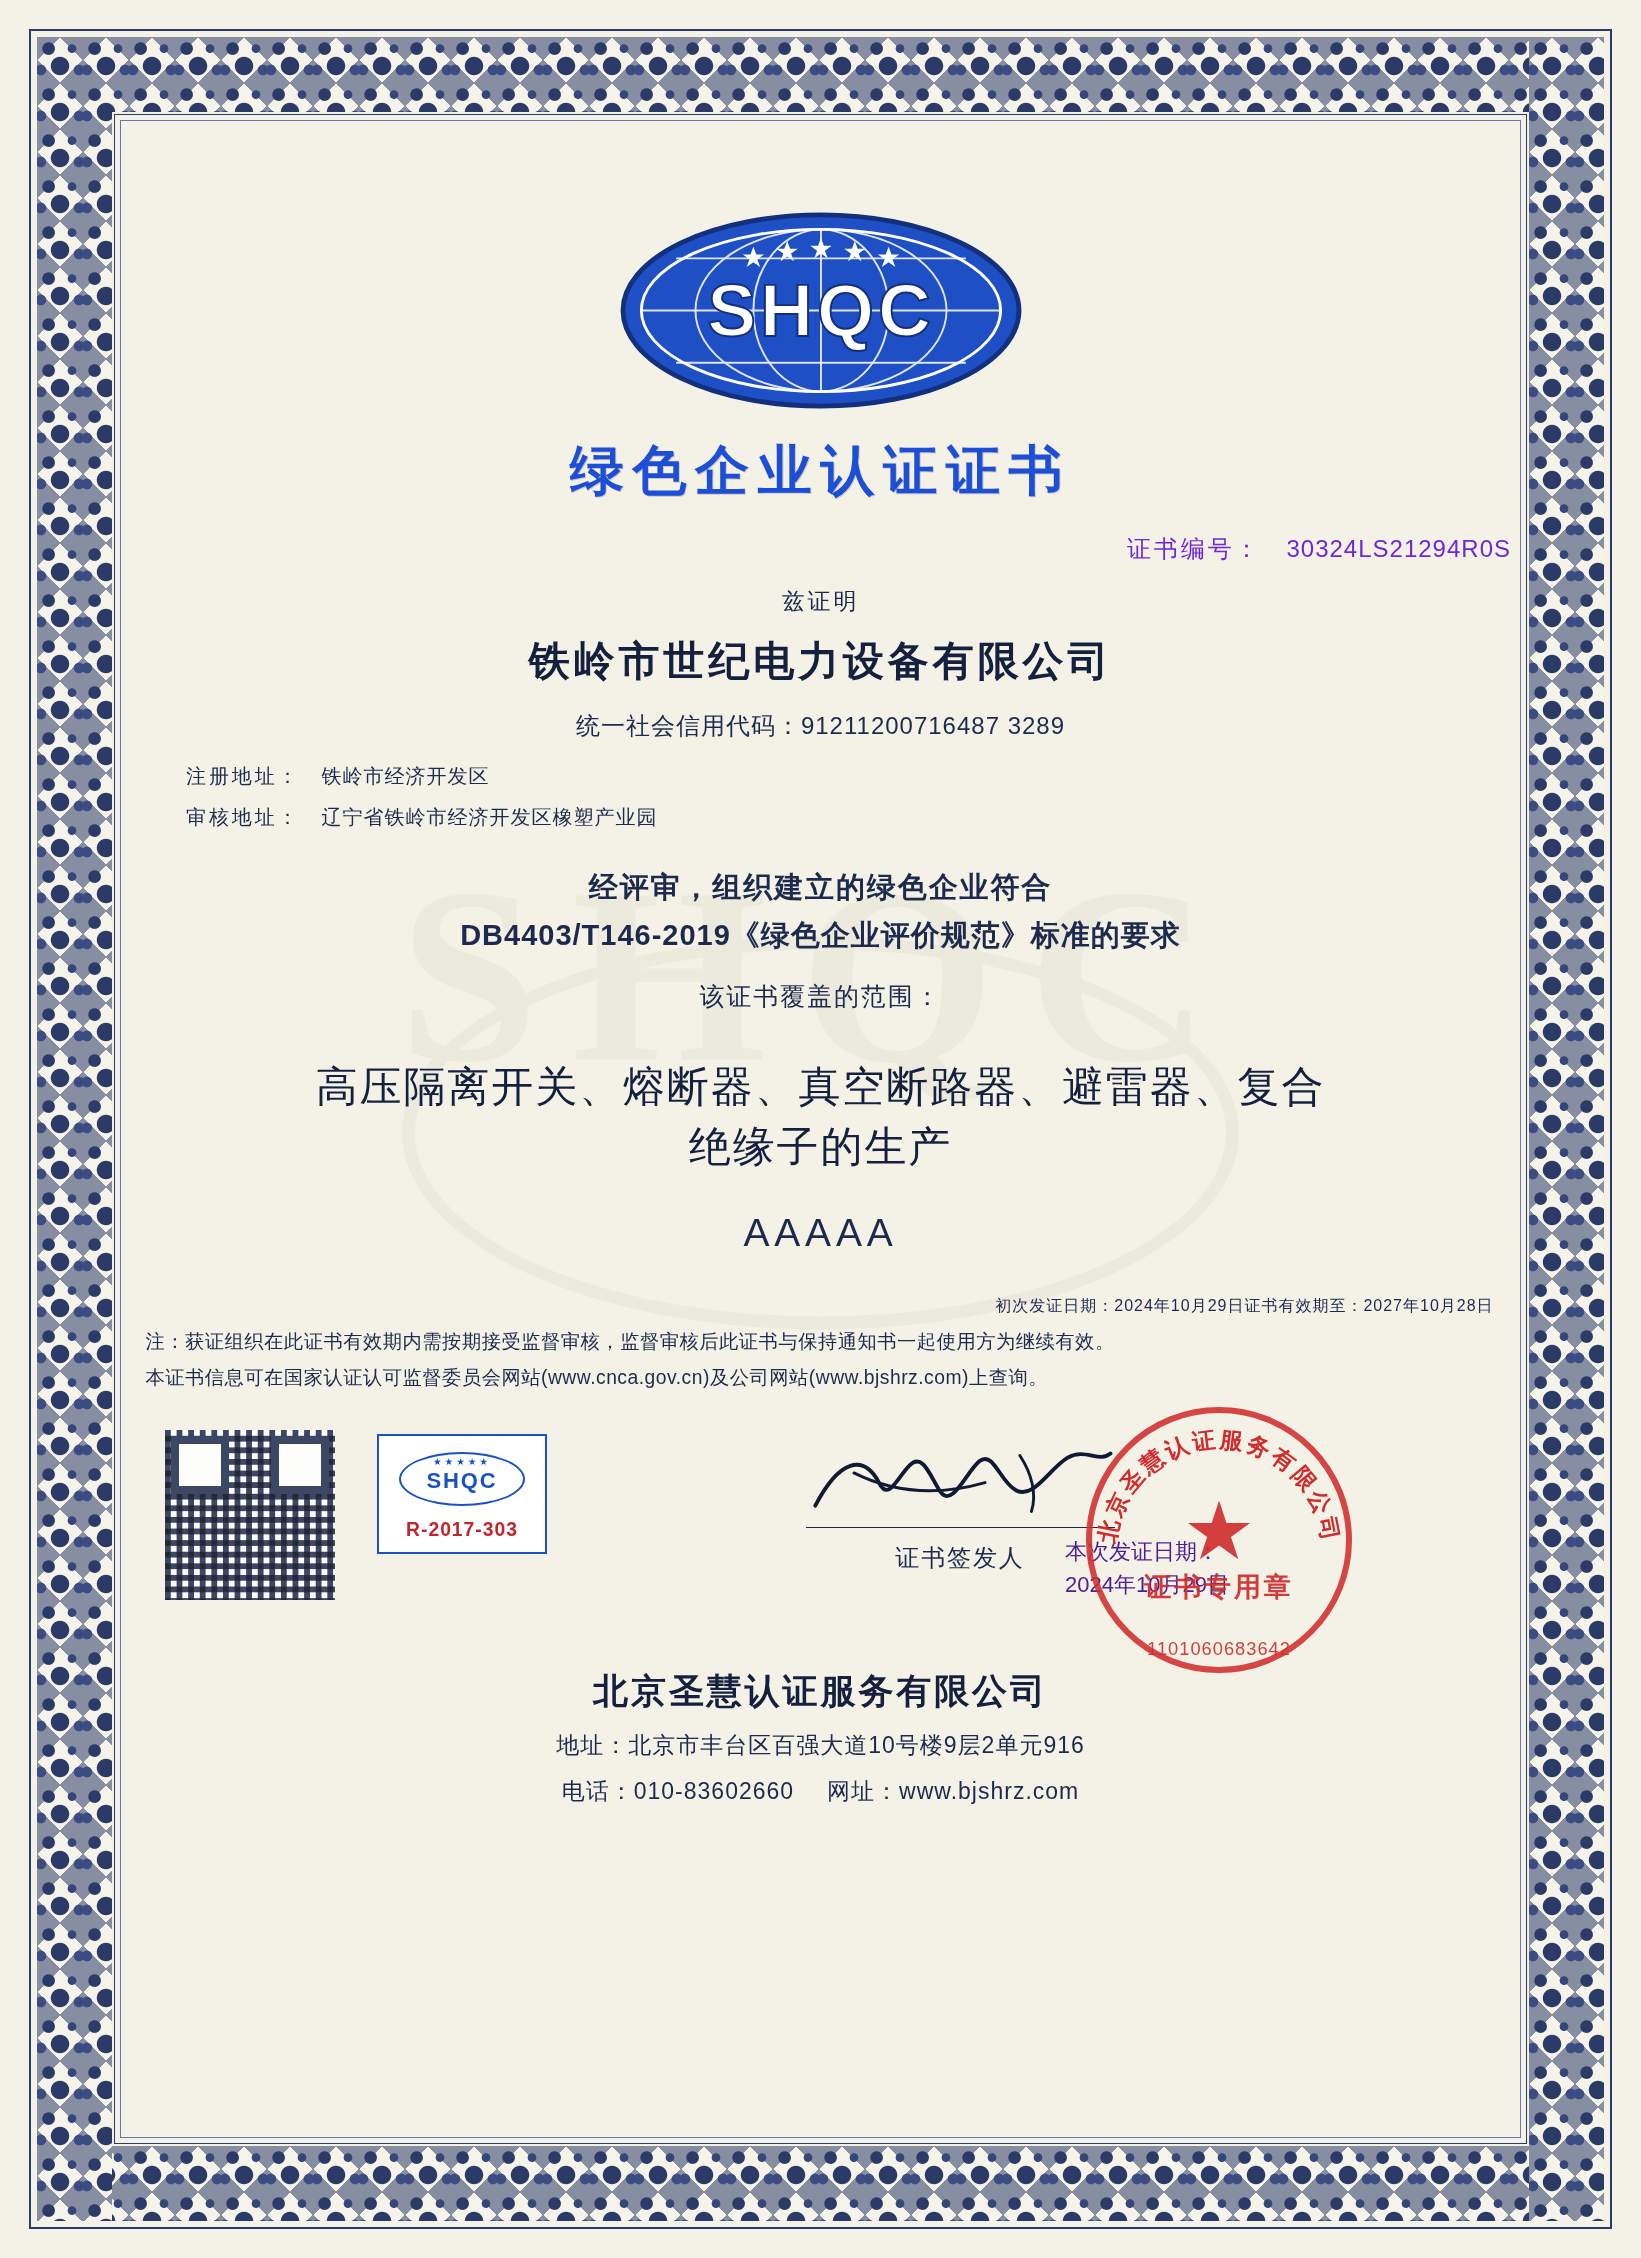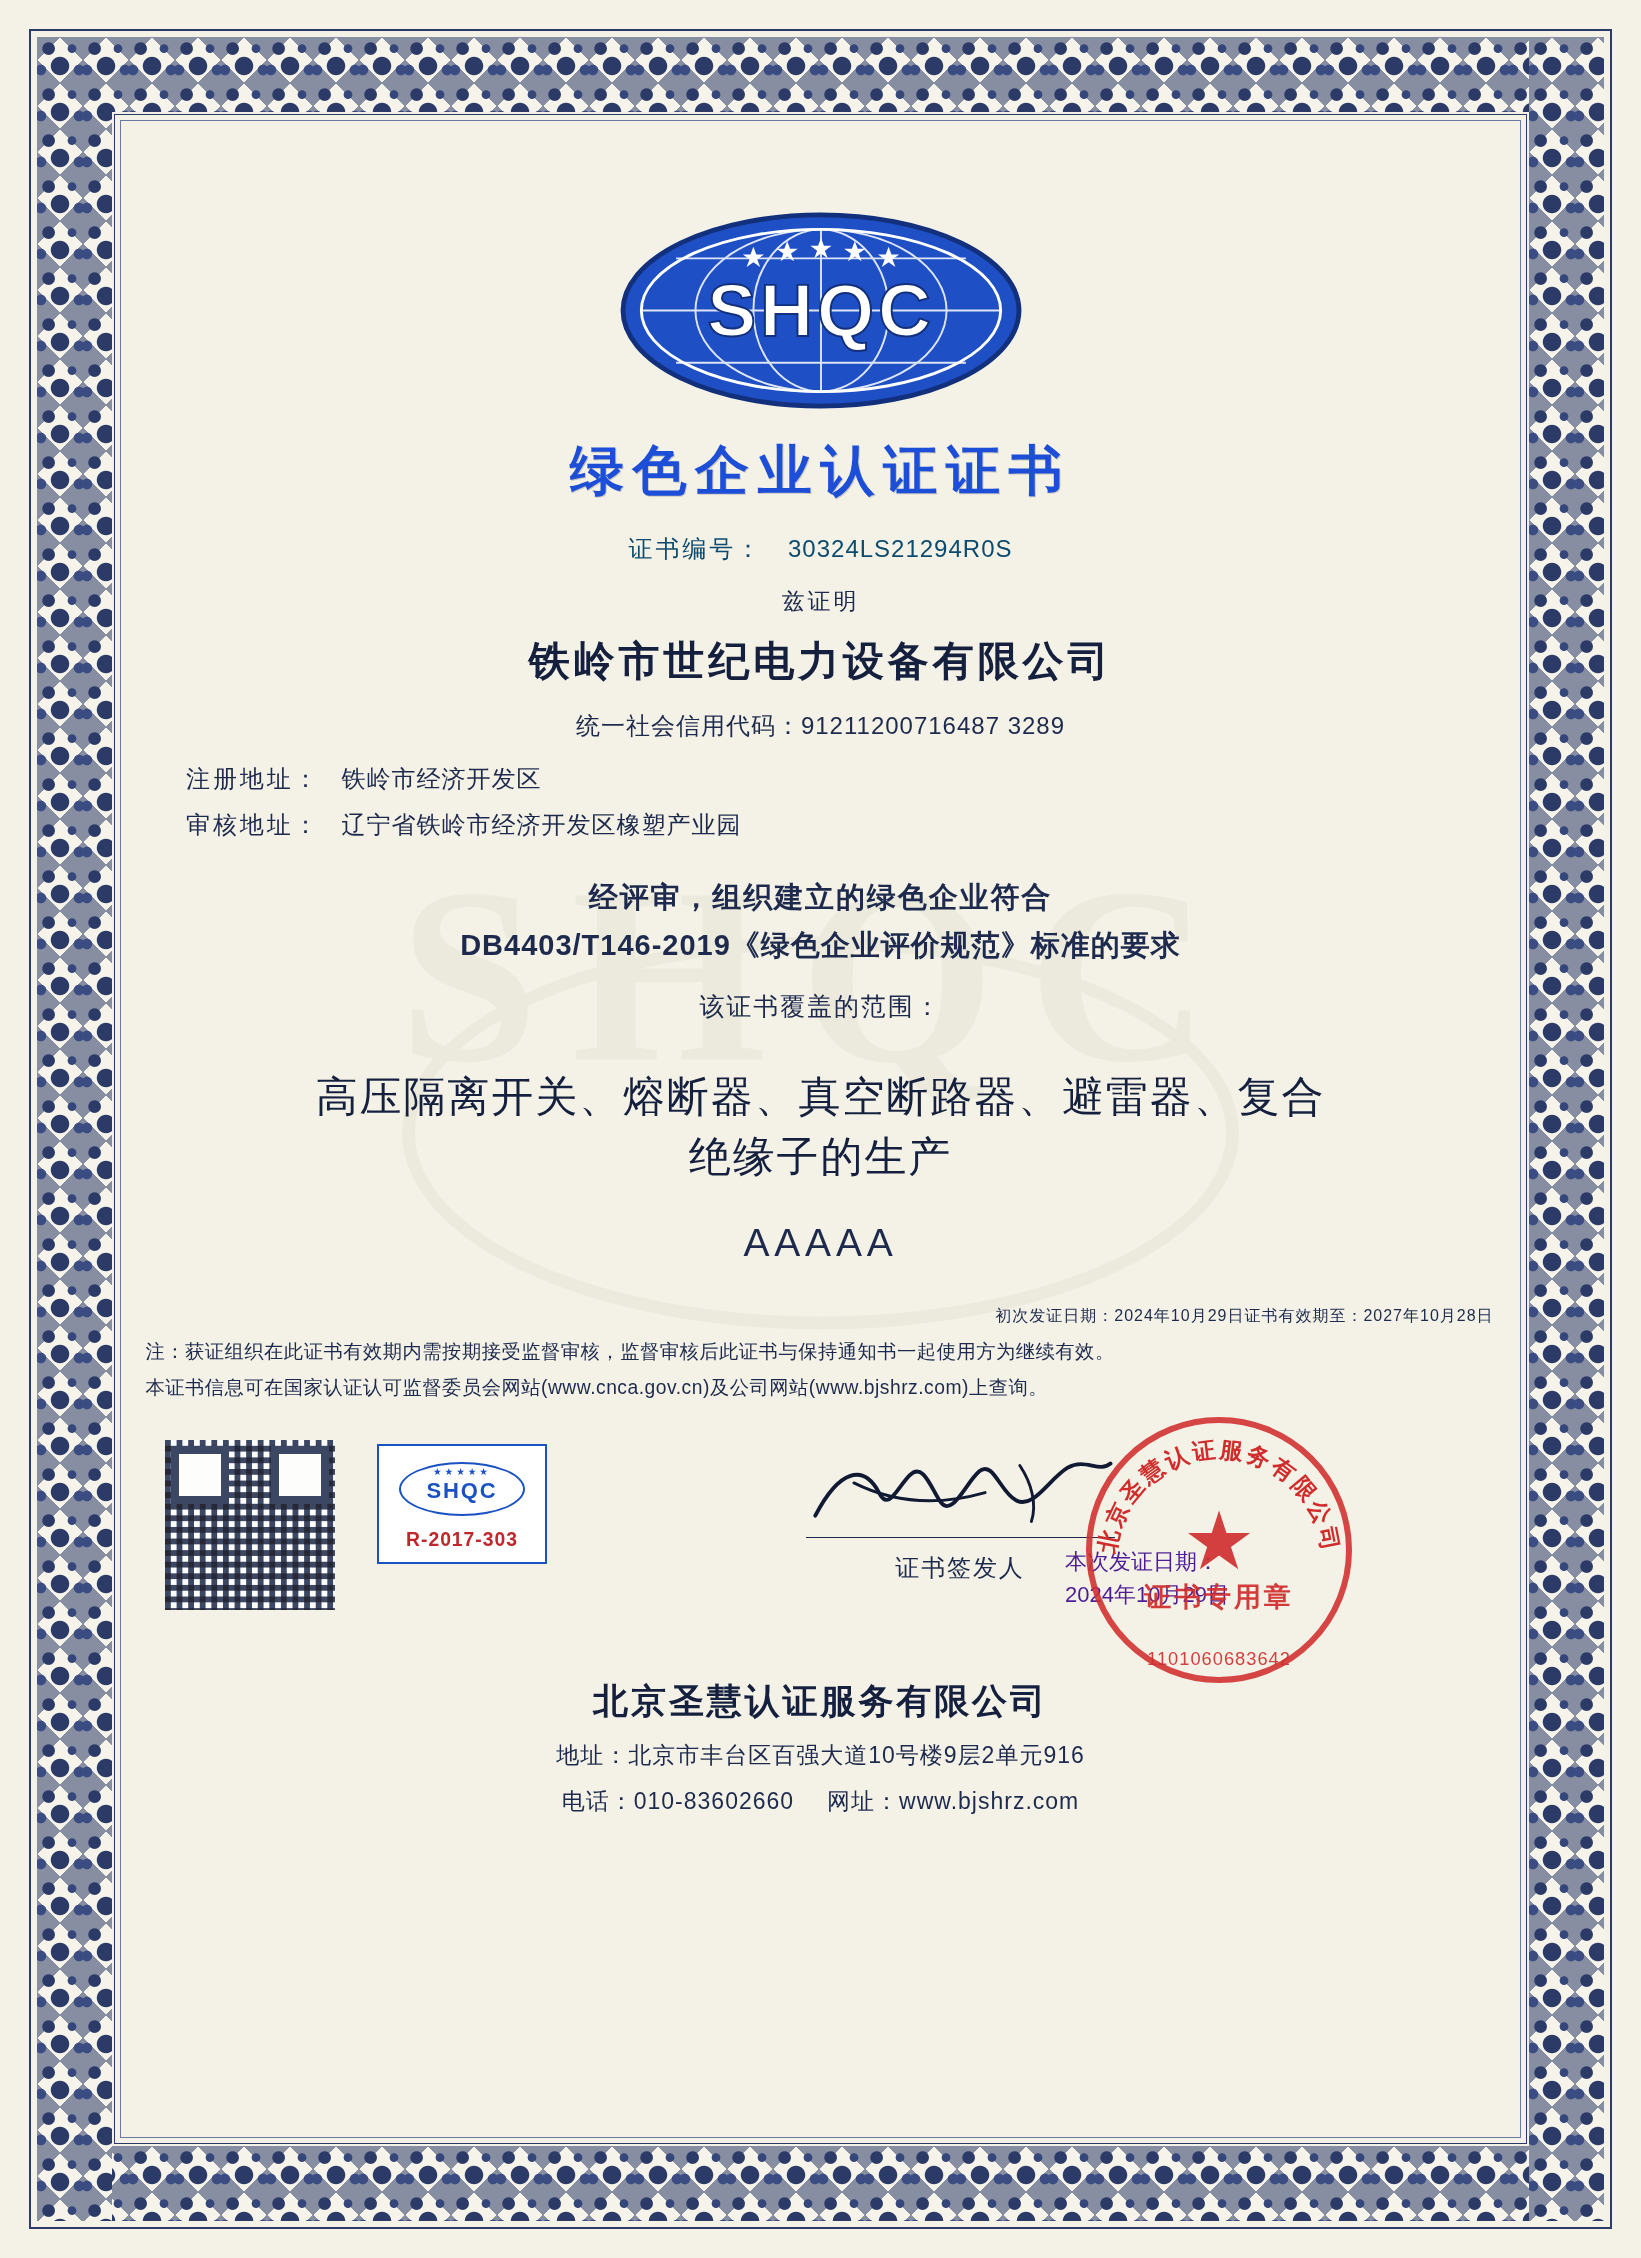--- a/index.html
+++ b/index.html
@@ -122,22 +122,23 @@
     font-weight: bold;
     letter-spacing: 8.7px;
     color: #1d4ed8;
     font-family: "DejaVu Sans", sans-serif;
     text-shadow: 1px 1px 0 rgba(0,0,0,.18);
   }
 
   .row-no {
     margin-top: 25px;
     font-size: 24px;
-    color: #0c4a6e;
-    letter-spacing: 1px;
+    color: #6d28d9;
+    letter-spacing: 1px;
+    text-align: right;
   }
   .row-no .label { letter-spacing: 2.9px; }
   .row-no .value { margin-left: 25px; font-family: "Liberation Sans", sans-serif; }
 
   .hereby {
     margin-top: 21px;
     font-size: 23px;
     letter-spacing: 2.9px;
   }
 
@@ -154,21 +155,21 @@
     font-size: 24px;
     letter-spacing: 1px;
   }
 
   .addr-block {
     margin-top: 21px;
     text-align: left;
     padding-left: 56px;
   }
   .addr-line {
-    font-size: 24px;
+    font-size: 20px;
     letter-spacing: 1px;
     margin-bottom: 13.5px;
   }
   .addr-line .label { letter-spacing: 2.9px; }
   .addr-line .value { margin-left: 21px; }
 
   .statement {
     margin-top: 33px;
     font-size: 29px;
     font-weight: bold;

